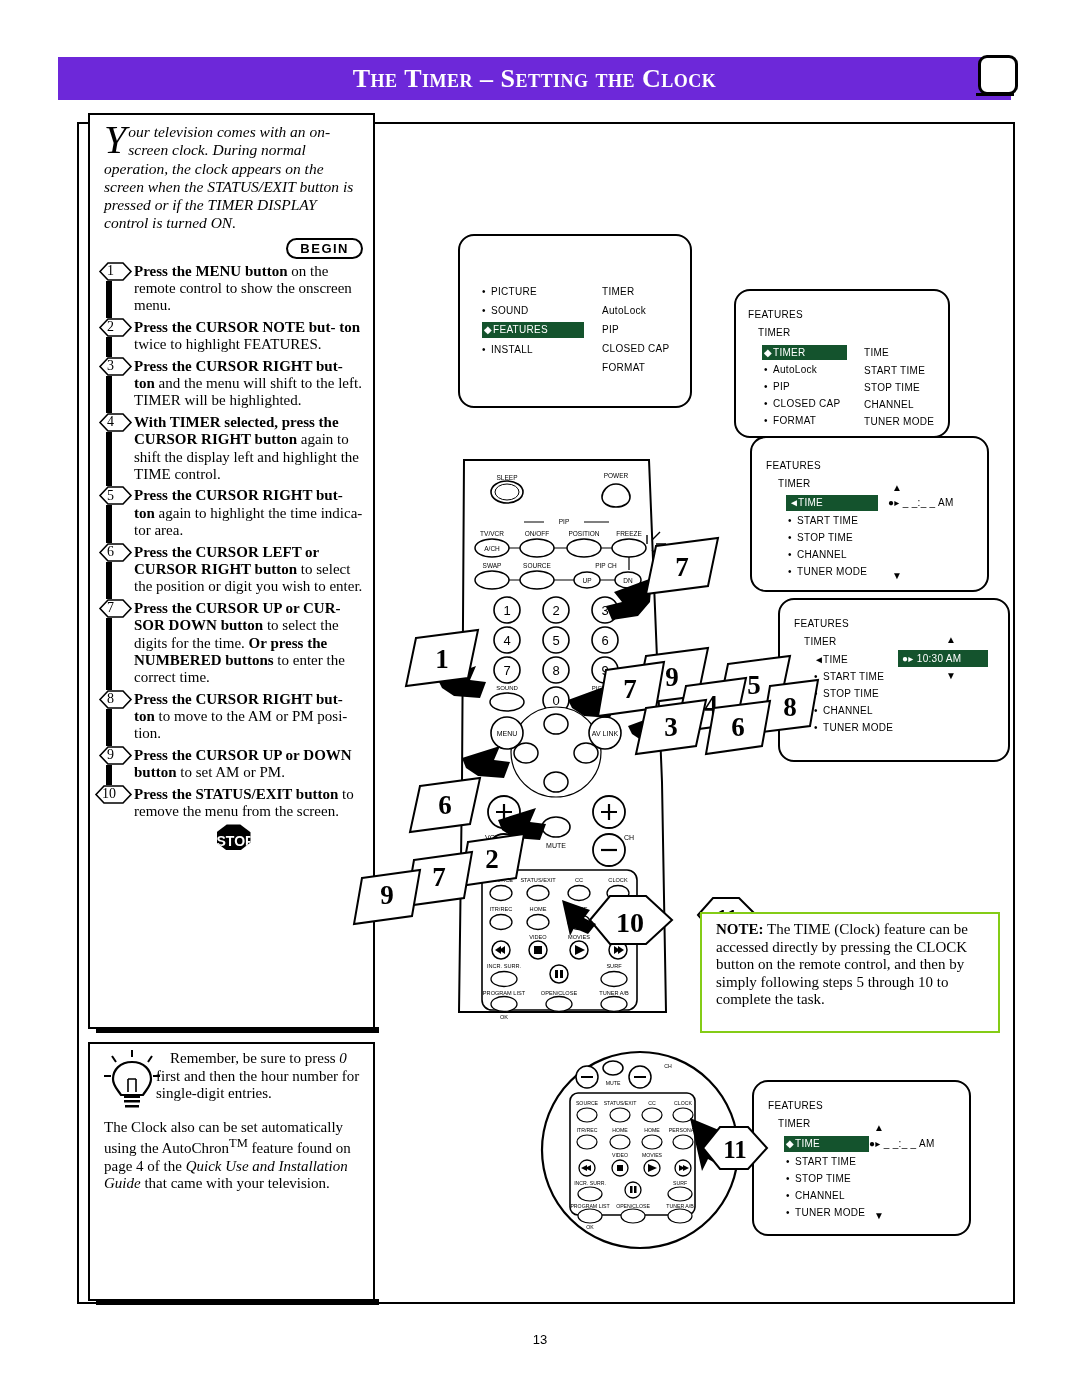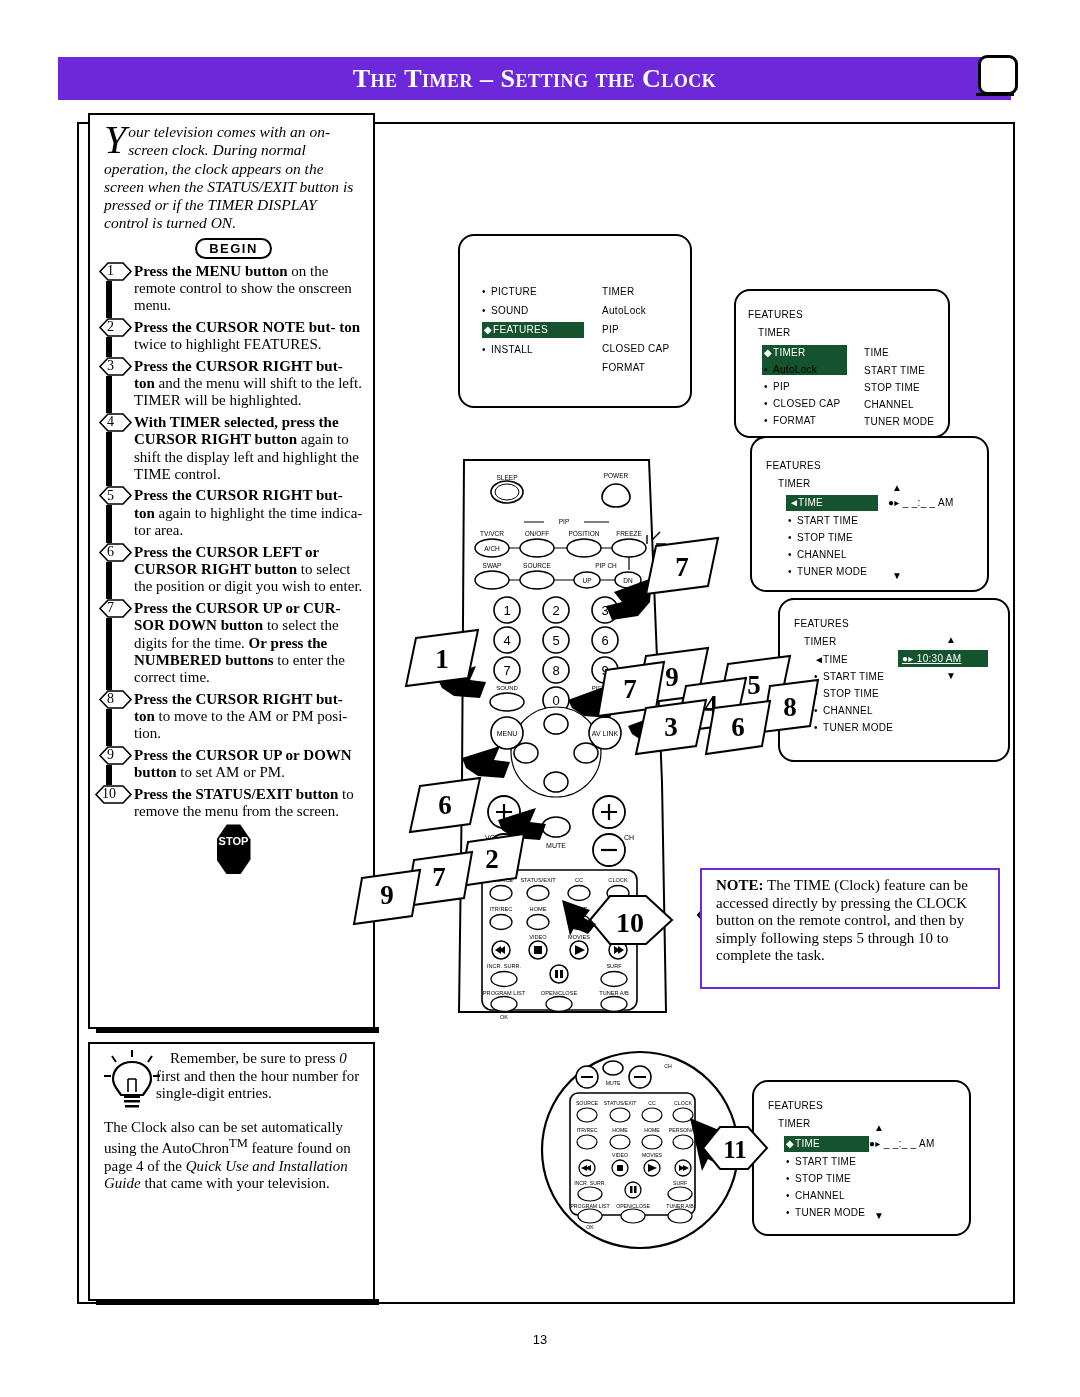--- a/index.html
+++ b/index.html
@@ -19,33 +19,33 @@
   
   .page-frame{position:absolute;left:77px;top:122px;width:934px;height:1178px;border:2px solid #000;}
 
   
   .steps-box{position:absolute;left:88px;top:113px;width:283px;height:912px;
              border:2px solid #000;background:#fff;}
   .steps-box:after{content:"";position:absolute;left:6px;top:912px;width:283px;height:6px;background:#000;}
   .steps-inner{padding:8px 10px 6px 14px;}
   .intro{font-style:italic;font-size:15.5px;line-height:1.18;margin:0 0 2px 0;}
   .dropcap{float:left;font-size:40px;line-height:30px;font-style:italic;padding:2px 2px 0 0;font-family:"Liberation Serif",serif;}
-  .begin-wrap{text-align:center;margin:5px 0 4px 0;}
+  .begin-wrap{text-align:right;margin:5px 0 4px 0;}
   .begin{display:inline-block;border:2px solid #000;border-radius:11px;padding:1px 12px;
          font-size:13px;font-weight:700;letter-spacing:1.5px;font-family:"Liberation Sans",sans-serif;}
   .step{position:relative;padding-left:30px;margin-bottom:4px;font-size:15px;line-height:1.16;}
   .step .num{position:absolute;left:-6px;top:-1px;width:34px;height:19px;}
   .step .num svg{display:block;}
   .step .num .lbl{position:absolute;left:0;top:0;width:25px;height:19px;display:flex;
        align-items:center;justify-content:center;font-size:14px;font-family:"Liberation Serif",serif;}
   .step .bar{position:absolute;left:2px;top:18px;width:6px;bottom:-3px;background:#000;}
   .step b{font-weight:700;}
   .stop-wrap{text-align:center;margin:4px 0 2px 0;}
-  .stop{display:inline-block;width:34px;height:50px;background:#000;color:#fff;
-        font-family:"Liberation Sans",sans-serif;font-size:11px;font-weight:700;
+  .stop{display:inline-block;width:34px;height:26px;background:#000;color:#fff;
+        font-family:"Liberation Sans",sans-serif;font-size:14px;font-weight:700;
         line-height:34px;text-align:center;
         clip-path:polygon(30% 0,70% 0,100% 30%,100% 70%,70% 100%,30% 100%,0 70%,0 30%);}
 
   
   .sh-box{position:absolute;left:88px;top:1042px;width:283px;height:255px;border:2px solid #000;background:#fff;}
   .sh-box:after{content:"";position:absolute;left:6px;top:255px;width:283px;height:6px;background:#000;}
   .sh-hdr{position:relative;height:33px;background:#000;color:#fff;
           display:flex;align-items:center;justify-content:center;
           font-variant:small-caps;font-size:19px;font-weight:700;letter-spacing:.5px;padding-left:40px;}
   .bulb{position:absolute;left:12px;top:4px;width:60px;height:70px;z-index:5;}
@@ -56,21 +56,21 @@
   
   .osd{position:absolute;background:#fff;border:2.5px solid #000;border-radius:16px;
        font-family:"Liberation Sans",sans-serif;}
   .osd .shadow{position:absolute;right:-7px;top:12px;bottom:-7px;left:12px;background:#000;
        border-radius:16px;z-index:-1;}
   .osd-txt{position:absolute;font-size:10px;letter-spacing:.3px;white-space:nowrap;}
   .hl{background:#14532d;color:#fff;}
   .bullet{display:inline-block;width:9px;}
 
   
-  .note-box{position:absolute;left:700px;top:868px;width:296px;height:117px;border:2px solid #6d28d9;background:#fff;}
+  .note-box{position:absolute;left:700px;top:912px;width:296px;height:117px;border:2px solid #84cc16;background:#fff;}
   .note-inner{padding:7px 10px 0 14px;font-size:15px;line-height:1.17;}
   .page-no{position:absolute;left:0;top:1332px;width:1080px;text-align:center;
            font-family:"Liberation Sans",sans-serif;font-size:13px;}
   svg{overflow:visible;}
 </style>
 </head>
 <body>
 
 <div class="hdr-bar">
   <div class="hdr-title">The Timer – Setting the Clock</div>
@@ -231,21 +231,21 @@
   <div class="osd-txt" style="left:142px;top:69px;">AutoLock</div>
   <div class="osd-txt" style="left:142px;top:88px;">PIP</div>
   <div class="osd-txt" style="left:142px;top:107px;">CLOSED CAP</div>
   <div class="osd-txt" style="left:142px;top:126px;">FORMAT</div>
 </div>
 
 <div class="osd" style="left:734px;top:289px;width:212px;height:145px;">
   <div class="shadow"></div>
   <div class="osd-txt" style="left:12px;top:18px;">FEATURES</div>
   <div class="osd-txt" style="left:22px;top:36px;">TIMER</div>
-  <div class="osd-txt hl" style="left:26px;top:54px;width:85px;height:30px;line-height:15px;">
+  <div class="osd-txt hl" style="left:26px;top:54px;width:85px;height:15px;line-height:15px;">
     <span class="bullet" style="padding-left:2px;">◆</span><span>TIMER</span></div>
   <div class="osd-txt" style="left:28px;top:73px;"><span class="bullet">•</span><span>AutoLock</span></div>
   <div class="osd-txt" style="left:28px;top:90px;"><span class="bullet">•</span><span>PIP</span></div>
   <div class="osd-txt" style="left:28px;top:107px;"><span class="bullet">•</span><span>CLOSED CAP</span></div>
   <div class="osd-txt" style="left:28px;top:124px;"><span class="bullet">•</span><span>FORMAT</span></div>
   <div class="osd-txt" style="left:128px;top:56px;">TIME</div>
   <div class="osd-txt" style="left:128px;top:74px;">START TIME</div>
   <div class="osd-txt" style="left:128px;top:91px;">STOP TIME</div>
   <div class="osd-txt" style="left:128px;top:108px;">CHANNEL</div>
   <div class="osd-txt" style="left:128px;top:125px;">TUNER MODE</div>
@@ -269,21 +269,21 @@
 <div class="osd" style="left:778px;top:598px;width:228px;height:160px;">
   <div class="shadow"></div>
   <div class="osd-txt" style="left:14px;top:18px;">FEATURES</div>
   <div class="osd-txt" style="left:24px;top:36px;">TIMER</div>
   <div class="osd-txt" style="left:34px;top:54px;"><span class="bullet">◄</span><span>TIME</span></div>
   <div class="osd-txt" style="left:34px;top:71px;"><span class="bullet">•</span><span>START TIME</span></div>
   <div class="osd-txt" style="left:34px;top:88px;"><span class="bullet">•</span><span>STOP TIME</span></div>
   <div class="osd-txt" style="left:34px;top:105px;"><span class="bullet">•</span><span>CHANNEL</span></div>
   <div class="osd-txt" style="left:34px;top:122px;"><span class="bullet">•</span><span>TUNER MODE</span></div>
   <div class="osd-txt" style="left:166px;top:34px;">▲</div>
-  <div class="osd-txt hl" style="left:118px;top:50px;width:90px;height:17px;line-height:17px;text-decoration:underline;">
+  <div class="osd-txt hl" style="left:118px;top:50px;width:90px;height:17px;line-height:17px;">
     <span style="padding-left:4px;">●▸</span> <span>10:30  AM</span></div>
   <div class="osd-txt" style="left:166px;top:70px;">▼</div>
 </div>
 
 <div class="osd" style="left:752px;top:1080px;width:215px;height:152px;">
   <div class="shadow"></div>
   <div class="osd-txt" style="left:14px;top:18px;">FEATURES</div>
   <div class="osd-txt" style="left:24px;top:36px;">TIMER</div>
   <div class="osd-txt hl" style="left:30px;top:54px;width:85px;height:16px;line-height:16px;">
     <span class="bullet" style="padding-left:2px;">◆</span><span>TIME</span></div>

